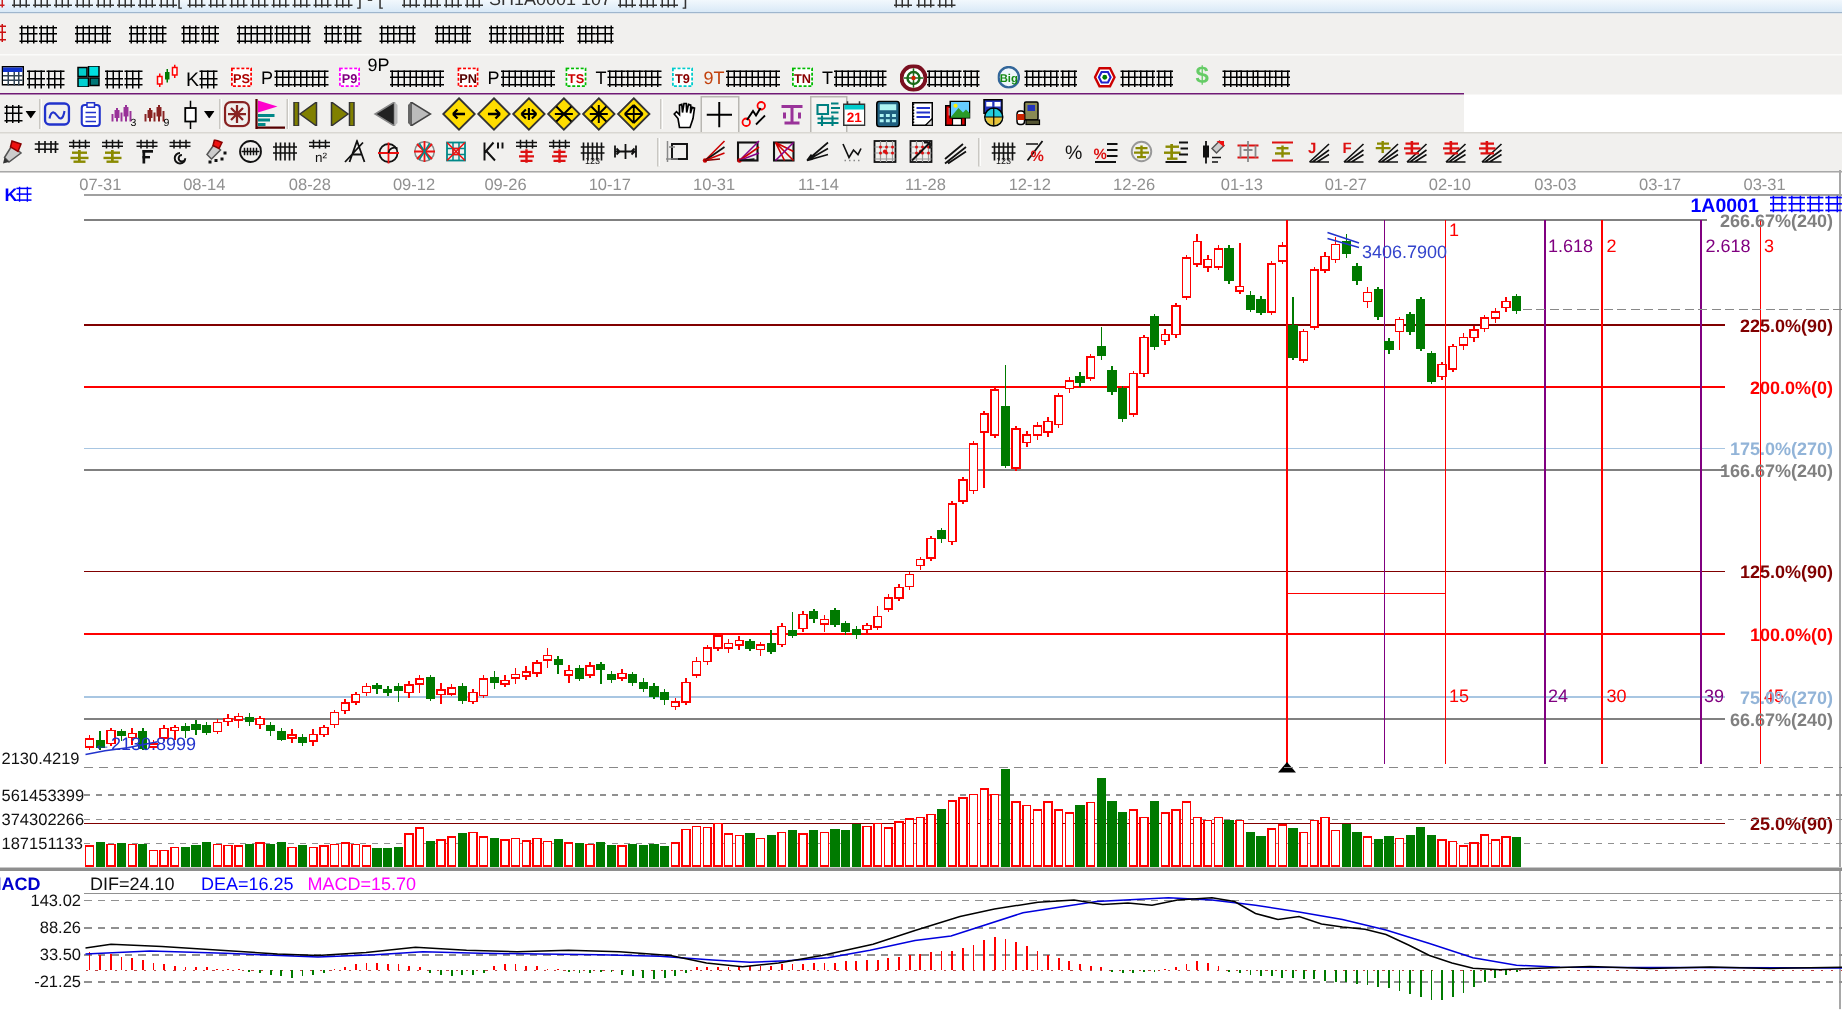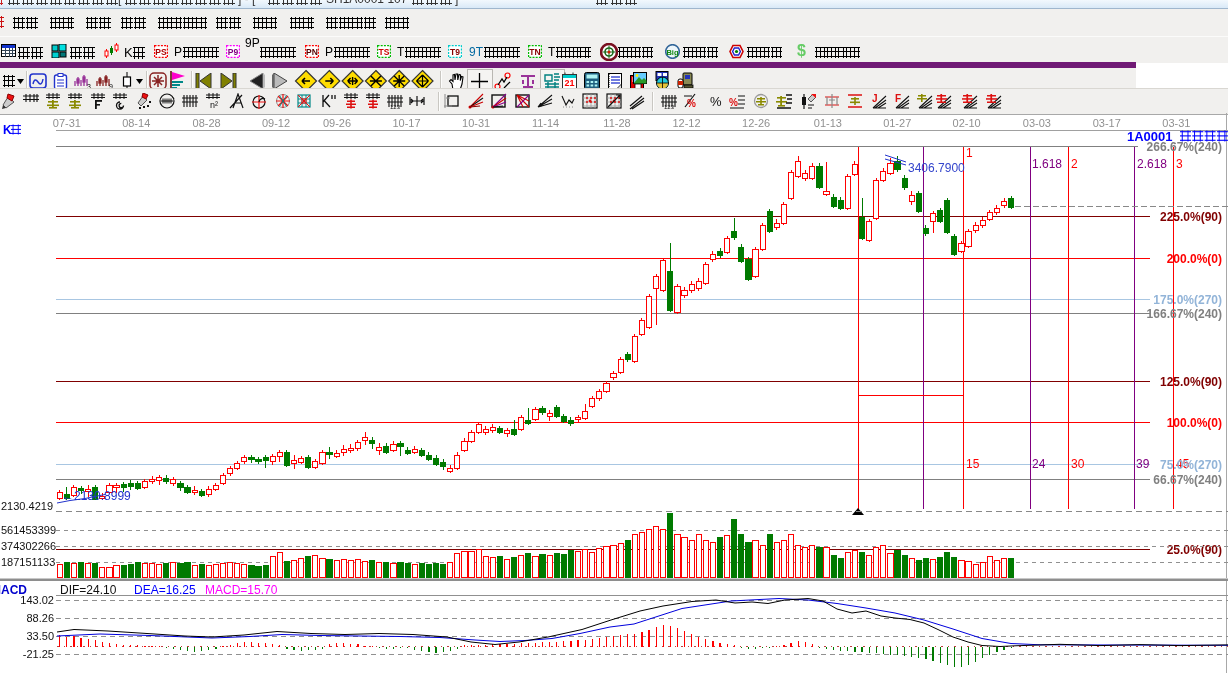--- a/index.html
+++ b/index.html
@@ -136,21 +136,21 @@
           <text x="7" y="10" font-family="Liberation Sans" font-size="8.5" font-weight="bold" fill="#cc0000" text-anchor="middle">TS</text>
         </svg>
         <span style="position:absolute;left:397px;top:9px;font:normal 12px 'Liberation Sans',sans-serif;color:#000;white-space:nowrap;line-height:1">T</span>
         <span class="g" style="left:405px;top:9.5px;width:11.5px;height:11.5px;color:#000"></span>
         <span class="g" style="left:417px;top:9.5px;width:11.5px;height:11.5px;color:#000"></span>
         <span class="g" style="left:429px;top:9.5px;width:11.5px;height:11.5px;color:#000"></span>
         <svg style="position:absolute;left:448px;top:8px" width="14" height="13" viewBox="0 0 14 13">
           <rect x="0.5" y="0.5" width="13" height="12" fill="#ffffff" stroke="#00cccc" stroke-dasharray="2,1.2" stroke-width="1.4"></rect>
           <text x="7" y="10" font-family="Liberation Sans" font-size="8.5" font-weight="bold" fill="#880000" text-anchor="middle">T9</text>
         </svg>
-        <span style="position:absolute;left:469px;top:9px;font:normal 12px 'Liberation Sans',sans-serif;color:#0369a1;white-space:nowrap;line-height:1">9T</span>
+        <span style="position:absolute;left:469px;top:9px;font:normal 12px 'Liberation Sans',sans-serif;color:#c2410c;white-space:nowrap;line-height:1">9T</span>
         <span class="g" style="left:484px;top:9.5px;width:11.5px;height:11.5px;color:#000"></span>
         <span class="g" style="left:496px;top:9.5px;width:11.5px;height:11.5px;color:#000"></span>
         <span class="g" style="left:508px;top:9.5px;width:11.5px;height:11.5px;color:#000"></span>
         <svg style="position:absolute;left:528px;top:8px" width="14" height="13" viewBox="0 0 14 13">
           <rect x="0.5" y="0.5" width="13" height="12" fill="#ffffff" stroke="#00bb00" stroke-dasharray="2,1.2" stroke-width="1.4"></rect>
           <text x="7" y="10" font-family="Liberation Sans" font-size="8.5" font-weight="bold" fill="#880000" text-anchor="middle">TN</text>
         </svg>
         <span style="position:absolute;left:548px;top:9px;font:normal 12px 'Liberation Sans',sans-serif;color:#000;white-space:nowrap;line-height:1">T</span>
         <span class="g" style="left:556px;top:9.5px;width:11.5px;height:11.5px;color:#000"></span>
         <span class="g" style="left:567.7px;top:9.5px;width:11.5px;height:11.5px;color:#000"></span>
@@ -179,21 +179,21 @@
         </svg>
         <span class="g" style="left:747px;top:9.5px;width:11.5px;height:11.5px;color:#000"></span>
         <span class="g" style="left:758.8px;top:9.5px;width:11.5px;height:11.5px;color:#000"></span>
         <span class="g" style="left:770.6px;top:9.5px;width:11.5px;height:11.5px;color:#000"></span>
         <span style="position:absolute;left:797px;top:6px;font:bold 16px 'Liberation Sans',sans-serif;color:#66cc66;white-space:nowrap;line-height:1">$</span>
         <span class="g" style="left:815px;top:9.5px;width:11.5px;height:11.5px;color:#000"></span>
         <span class="g" style="left:826.2px;top:9.5px;width:11.5px;height:11.5px;color:#000"></span>
         <span class="g" style="left:837.4px;top:9.5px;width:11.5px;height:11.5px;color:#000"></span>
         <span class="g" style="left:848.6px;top:9.5px;width:11.5px;height:11.5px;color:#000"></span>
       </div>
-      <div style="position:absolute;left:0;top:62px;width:1136px;height:26px;background:#f1f0ee;border-top:6px solid #701a75">
+      <div style="position:absolute;left:0;top:62px;width:976px;height:26px;background:#f1f0ee;border-top:1px solid #701a75">
         <span style="position:absolute;left:3px;top:6px;font:normal 13px 'Liberation Sans',sans-serif;color:#000;white-space:nowrap;line-height:1"></span>
         <span class="g" style="left:3px;top:7px;width:12px;height:12px;color:#000000"></span>
         <svg style="position:absolute;left:17px;top:11px" width="7" height="5" viewBox="0 0 7 5">
           <polygon points="0,0 7,0 3.5,5" fill="#000"></polygon>
         </svg>
         <span style="position:absolute;left:26px;top:3px;width:1px;height:20px;background:#c9c7c2;border-right:1px solid #fdfdfc"></span>
         <svg style="position:absolute;left:29px;top:5px" width="18" height="16" viewBox="0 0 18 16">
           <rect x="1" y="1" width="16" height="14" rx="3" fill="none" stroke="#2233cc" stroke-width="1.6"></rect>
           <path d="M4,11 C5,6 7,6 9,9 C11,12 13,12 14,6" fill="none" stroke="#2233cc" stroke-width="1.4"></path>
         </svg>

